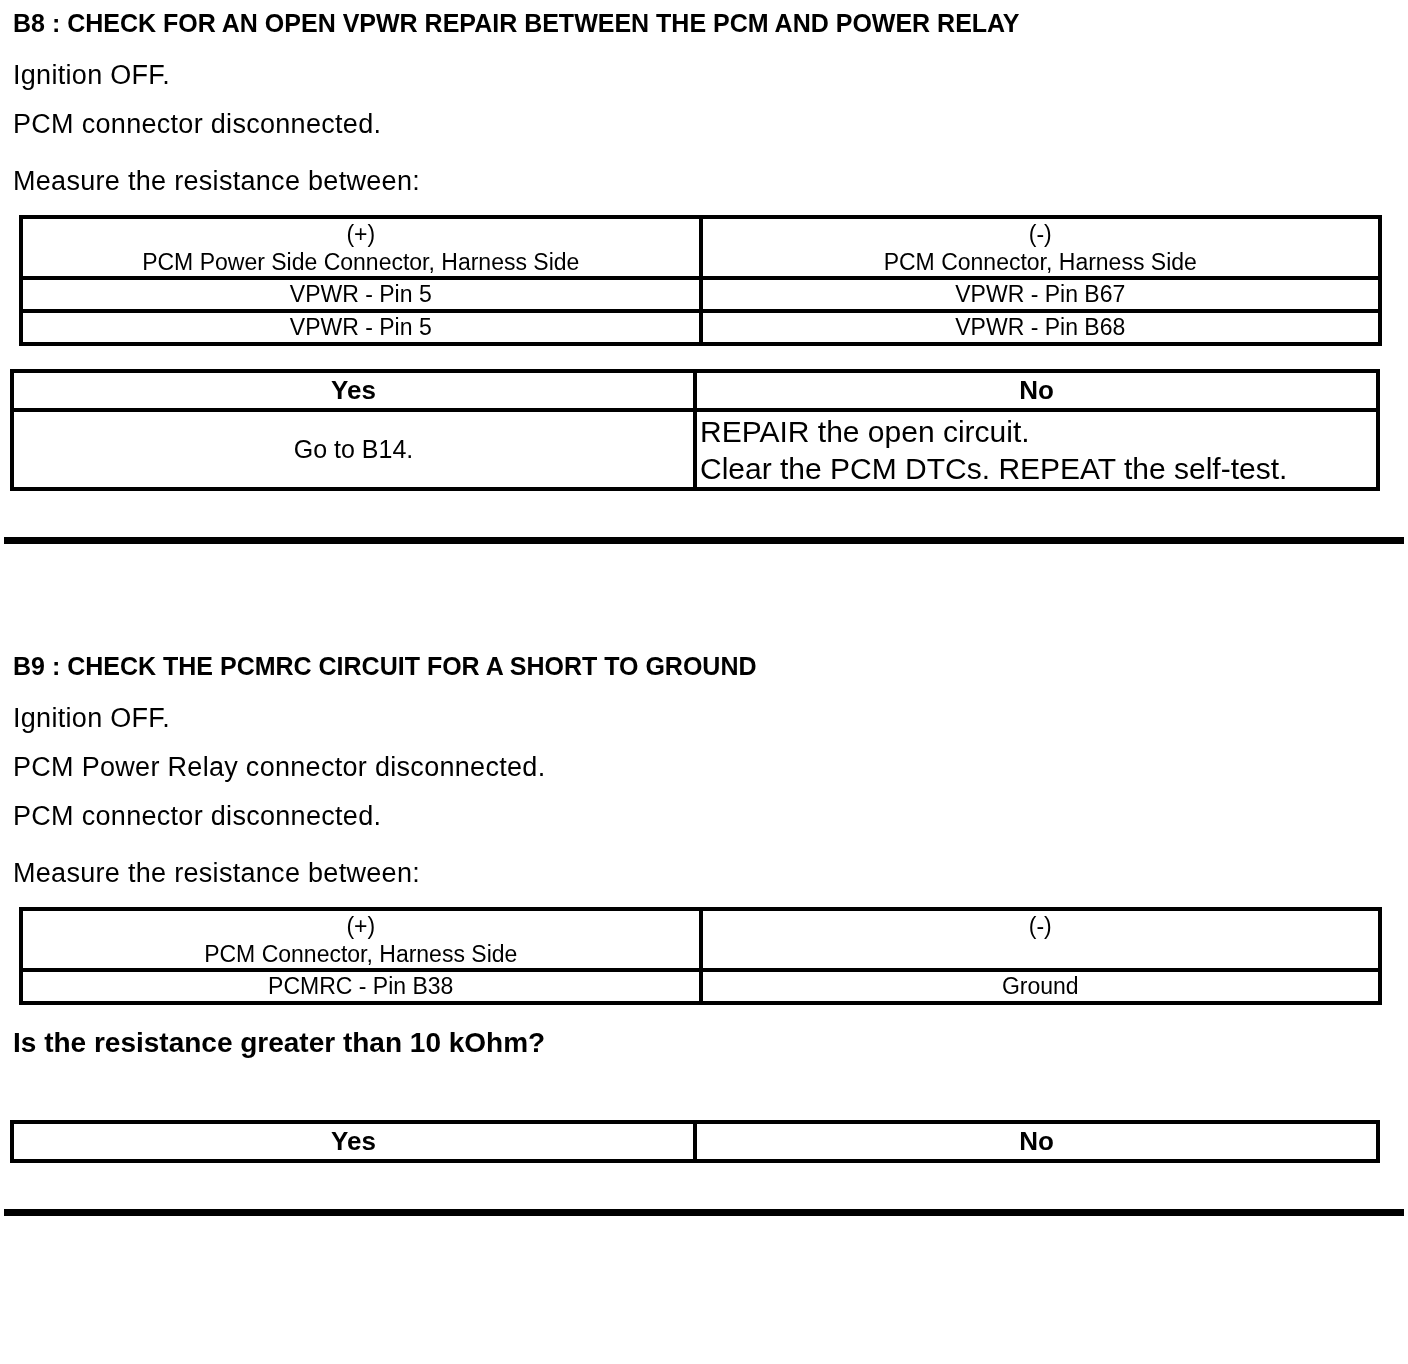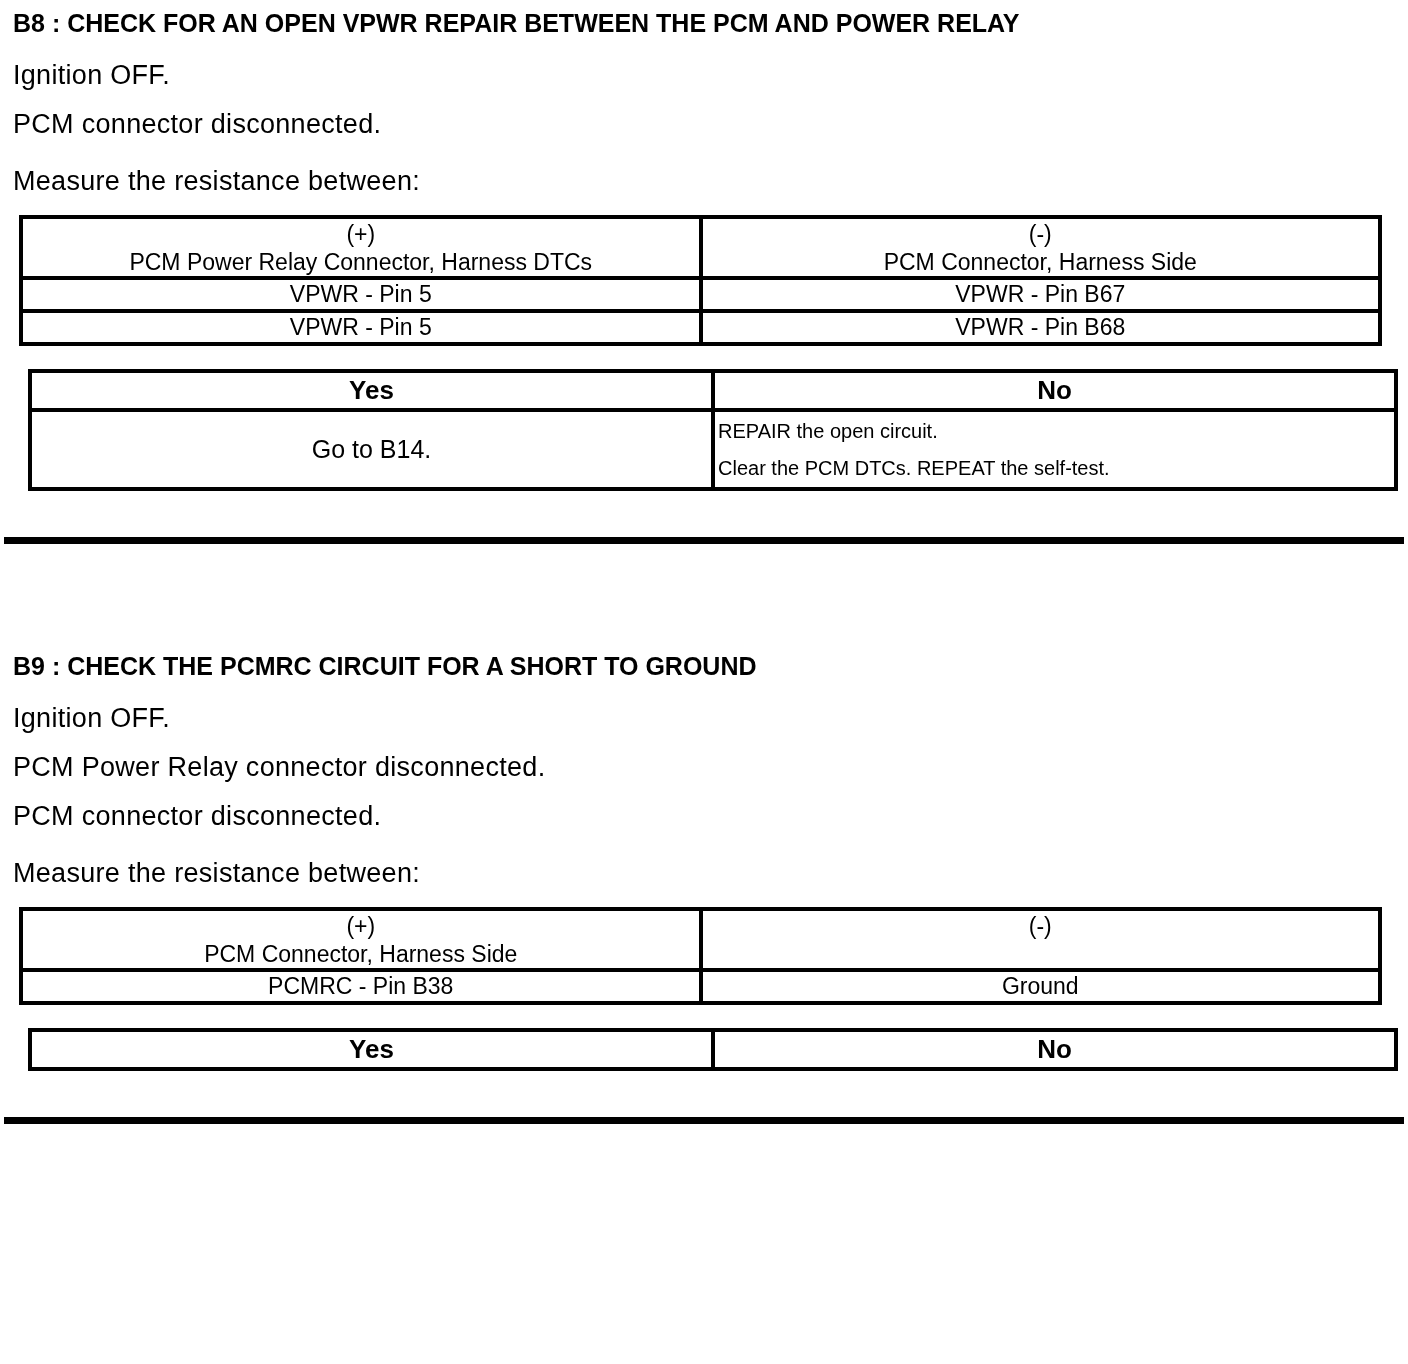--- a/index.html
+++ b/index.html
@@ -55,41 +55,41 @@
     font-size: 28px;
     font-weight: bold;
     line-height: 30px;
     margin: 0 0 62px 13px;
     white-space: nowrap;
   }
   .ytable {
     border-collapse: collapse;
     table-layout: fixed;
     width: 1370px;
-    margin: 0 0 0 28px;
+    margin: 0 0 0 10px;
   }
   .ytable td { border: 4px solid #000; padding: 0; }
   .ytable tr.yhdr td {
     font-size: 26px;
     font-weight: bold;
     text-align: center;
     vertical-align: middle;
     height: 35px;
   }
   .ytable td.yes-cell {
     height: 75px;
     text-align: center;
     vertical-align: middle;
     font-size: 25px;
   }
   .ytable td.no-cell {
     height: 75px;
     text-align: left;
     vertical-align: middle;
-    font-size: 20px;
+    font-size: 30px;
     line-height: 37px;
     padding-left: 3px;
   }
   .rule {
     height: 7px;
     background: #000000;
     width: 1400px;
     margin: 46px 0 0 4px;
   }
 </style>
@@ -102,21 +102,21 @@
     <div class="heading">B8 : CHECK FOR AN OPEN VPWR REPAIR BETWEEN THE PCM AND POWER RELAY</div>
     <div class="step">Ignition OFF.</div>
     <div class="step pre-measure">PCM connector disconnected.</div>
     <div class="measure">Measure the resistance between:</div>
 
     <table class="mtable">
       <tbody>
           <tr>
         <td class="hdr">
           <div>(+)</div>
-          <div>PCM Power Relay Connector, Harness DTCs</div>
+          <div>PCM Power Side Connector, Harness Side</div>
         </td>
         <td class="hdr">
           <div>(-)</div>
           <div>PCM Connector, Harness Side</div>
         </td>
       </tr>
       <tr class="datarow">
         <td>VPWR - Pin 5</td>
         <td>VPWR - Pin B67</td>
       </tr>
@@ -166,20 +166,21 @@
           <div></div>
         </td>
       </tr>
       <tr class="datarow">
         <td>PCMRC - Pin B38</td>
         <td>Ground</td>
       </tr>
     </tbody>
       </table>
 
+    <div class="question">Is the resistance greater than 10 kOhm?</div>
 
     <table class="ytable">
       <tbody>
           <tr class="yhdr">
         <td>Yes</td>
         <td>No</td>
       </tr>
     </tbody>
       </table>
 

